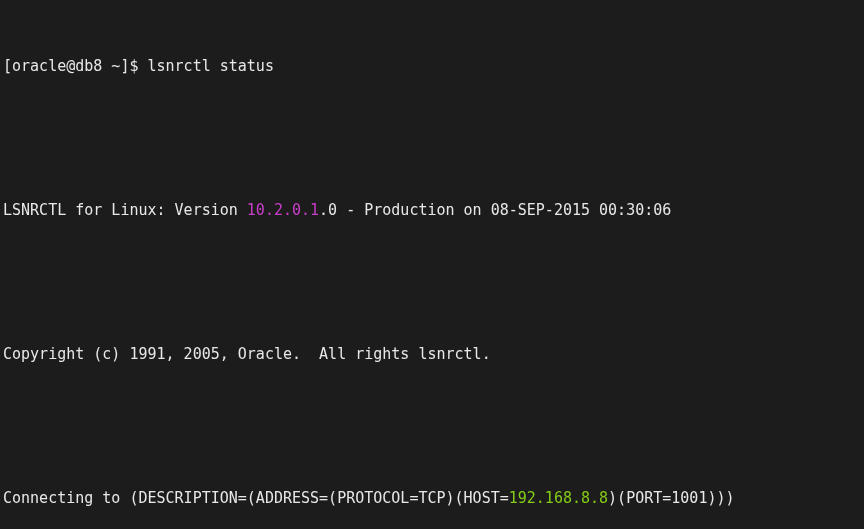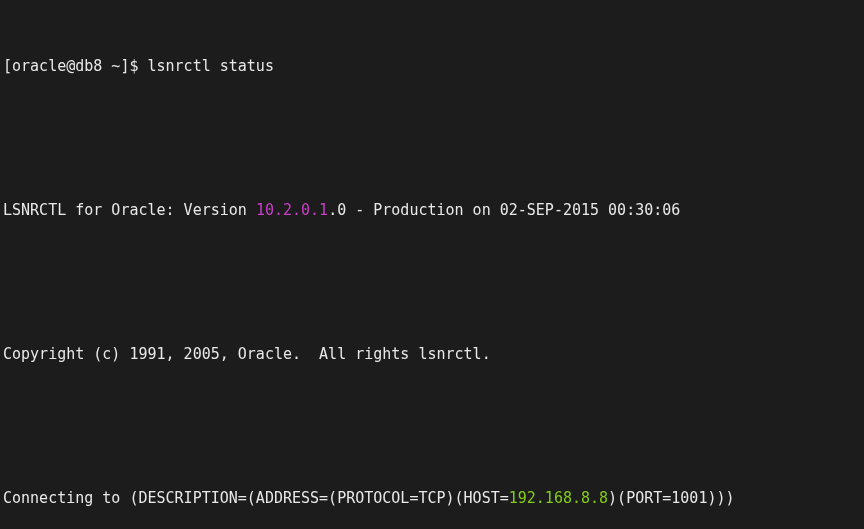--- a/index.html
+++ b/index.html
@@ -38,21 +38,21 @@
 </head>
 <body>
 
 <div id="terminal" style="background: rgb(28, 28, 28); color: rgb(232, 232, 232);">
   <div id="screen">
 
     <span class="line"><span>[oracle@db8 ~]$ lsnrctl status</span></span>
 
     <span class="blank"> </span>
 
-    <span class="line"><span>LSNRCTL for Oracle: Version </span><span class="c-magenta" style="color: rgb(201, 62, 201);">10.2.0.1</span><span>.0 - Production on 02-SEP-2015 00:30:06</span></span>
+    <span class="line"><span>LSNRCTL for Linux: Version </span><span class="c-magenta" style="color: rgb(201, 62, 201);">10.2.0.1</span><span>.0 - Production on 08-SEP-2015 00:30:06</span></span>
 
     <span class="blank"> </span>
 
     <span class="line"><span>Copyright (c) 1991, 2005, Oracle.  All rights lsnrctl.</span></span>
 
     <span class="blank"> </span>
 
     <span class="line"><span>Connecting to (DESCRIPTION=(ADDRESS=(PROTOCOL=TCP)(HOST=</span><span class="c-magenta" style="color: #84cc16;">192.168.8.8</span><span>)(PORT=1001)))</span></span>
 
     

